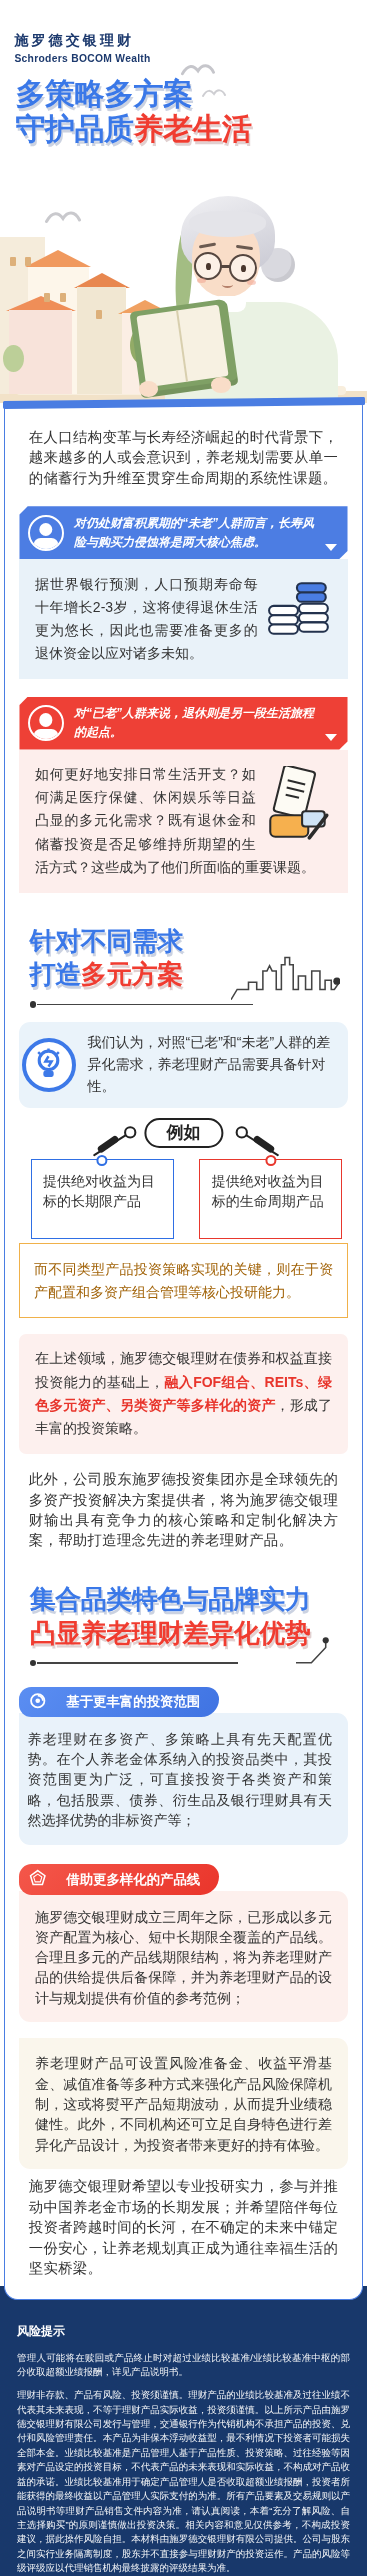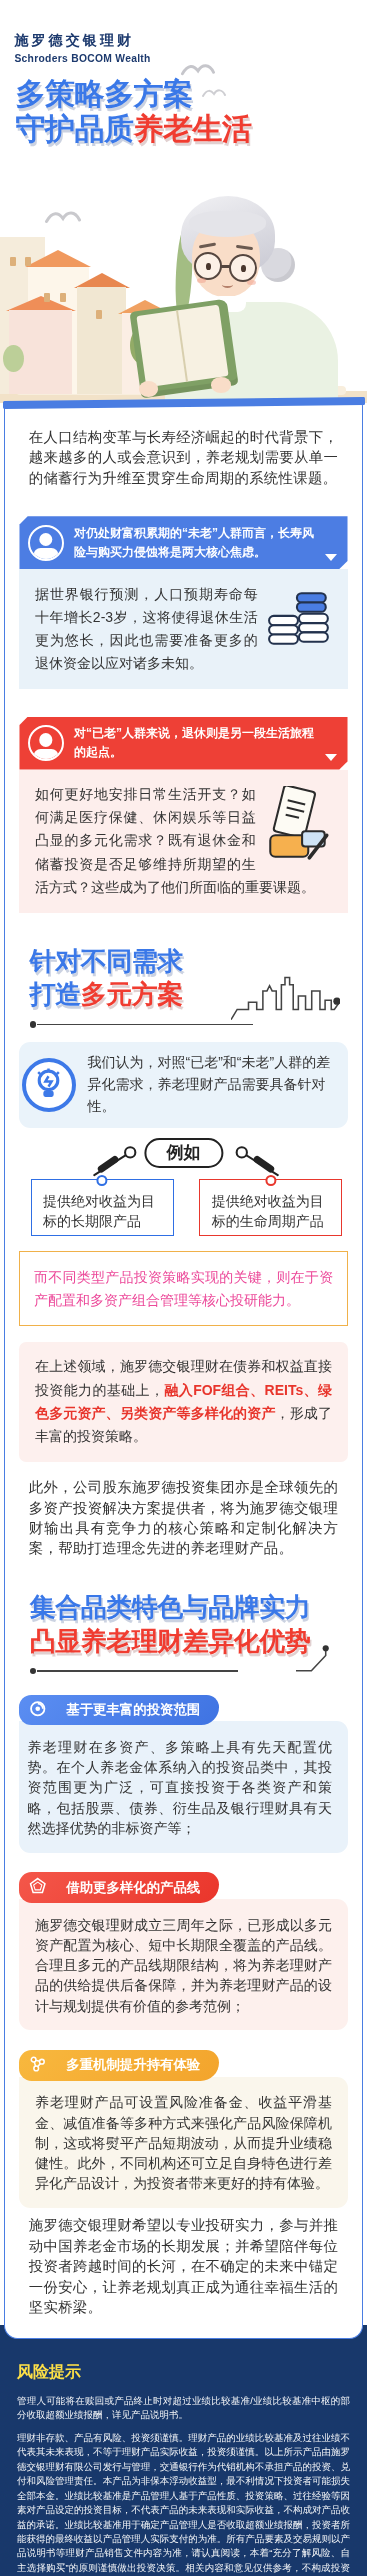--- a/index.html
+++ b/index.html
@@ -81,23 +81,23 @@
     margin:0 4.1px; background:#fff;
     border:1.5px solid #4a7de2; border-top:none;
     border-radius:3.1px 3.1px 13.4px 13.4px;
     padding:24px 14.4px 20.6px;
   }
   .band { position:absolute; left:-2.6px; right:-2.6px; top:-4.1px; height:7.7px; background:#4a7de2; transform:rotate(-.6deg); border-radius:1.5px; }
 
   .para { font-size:14.4px; line-height:1.42; color:#333; margin:0 9.3px; letter-spacing:0.3px; text-align:justify; }
   .em-red { color:#e8352c; font-weight:bold; }
 
-  .banner { position:relative; margin-top:28px; padding:7.2px 29px 7.2px 8.2px; color:#fff; font-weight:bold;
+  .banner { position:relative; margin-top:18px; padding:7.2px 29px 7.2px 8.2px; color:#fff; font-weight:bold;
     font-size:12px; line-height:1.6; display:flex; align-items:center; gap:10.3px;
-    clip-path:polygon(8.2px 0, 100% 0, 100% calc(100% - 8.2px), calc(100% - 8.2px) 100%, 0 100%, 0 8.2px); }
+    clip-path:polygon(8.2px 0, 100% 0, 100% calc(100% - 8.2px), calc(100% - 8.2px) 100%, 0 100%, 0 8.2px);font-style:italic; }
   .banner.blue { background:#4c7de3; }
   .banner.red  { background:#ee4036; }
   .avatar { width:36px; height:36px; border:2.6px solid #fff; border-radius:50%; flex:none; position:relative; overflow:hidden; }
   .avatar::before { content:""; position:absolute; left:50%; top:6.2px; transform:translateX(-50%); width:13.4px; height:13.4px; background:#fff; border-radius:50%; }
   .avatar::after  { content:""; position:absolute; left:50%; top:21.6px; transform:translateX(-50%); width:25px; height:13.4px; background:#fff; border-radius:7.2px 7.2px 0 0; }
   .tri { position:absolute; right:10.3px; bottom:8.2px; width:0; height:0; border-left:6.2px solid transparent; border-right:6.2px solid transparent; border-top:7.7px solid #fff; }
 
   .panel { position:relative; padding:13.4px 15.5px; font-size:14px; line-height:1.66; color:#333; text-align:justify; }
   .panel.pblue { background:#e9f2f9; }
   .panel.ppink { background:#fdeeec; }
@@ -112,44 +112,44 @@
   .deco-sky { position:absolute; right:-3.1px; bottom:4.1px; }
 
   
   .insight { position:relative; margin:13.4px 0 0; background:#eaf3fa; border-radius:11.3px; padding:10.3px 13.4px 10.3px 68px; font-size:14px; line-height:1.55; color:#333; min-height:58px; }
   .bulb { position:absolute; left:2.1px; top:50%; transform:translateY(-50%); width:54px; height:54px; background:#fff; border:4.1px solid #3d79e8; border-radius:50%; display:flex; align-items:center; justify-content:center; }
 
   
   .example { position:relative; margin-top:9.3px; height:109px; }
   .ex-label { position:absolute; left:50%; top:1px; transform:translateX(-50%); border:2.1px solid #222; border-radius:17.5px; background:#fff; padding:1.5px 20.6px; font-size:17px; font-weight:bold; color:#222; z-index:1; }
   .ex-svg { position:absolute; inset:0; }
-  .ex-box { position:absolute; top:42px; width:143px; height:57px; border:1.5px solid; padding:11.3px 11.3px; font-size:14px; line-height:1.45; color:#333; background:#fff; }
+  .ex-box { position:absolute; top:42px; width:143px; height:80px; border:1.5px solid; padding:11.3px 11.3px; font-size:14px; line-height:1.45; color:#333; background:#fff; }
   .ex-box.left  { left:11.3px;  border-color:#2f6fe4; }
   .ex-box.right { right:5.2px; border-color:#e8372d; }
   .ex-box::before { content:""; position:absolute; top:-5.2px; left:50%; transform:translateX(-50%); width:7.2px; height:7.2px; background:#fff; border:2.1px solid; border-radius:50%; border-color:inherit; }
 
-  .goldbox { margin-top:5px; border:1.5px solid #f0b14a; padding:14.4px 13.4px; font-size:14px; line-height:1.6; color:#ec4899; text-align:justify; }
+  .goldbox { margin-top:17px; border:1.5px solid #f0b14a; padding:14.4px 13.4px; font-size:14px; line-height:1.6; color:#a16207; text-align:justify; }
   .panel.strategy { margin-top:15.5px; border-radius:7.2px; background:#fdf0ee; }
 
   
   .feature { margin-top:19.6px; }
   .pill { display:inline-flex; align-items:center; gap:20px; padding:5.2px 18.5px 5.2px 9.3px; border-radius:13.4px 13.4px 19.6px 13.4px; color:#fff; font-weight:bold; font-size:13.4px; position:relative; z-index:1; }
   .pill.blue   { background:linear-gradient(135deg,#5b8ef2,#3f73e2); }
   .pill.redp   { background:linear-gradient(135deg,#f4574a,#ea352b); }
   .pill.yellow { background:linear-gradient(135deg,#f8b83e,#f3a42c); }
   .feature-body { margin-top:-4.1px; padding:15.5px 15.5px 14.4px; font-size:14px; line-height:1.45; color:#333; text-align:justify; border-radius:0 11.3px 11.3px 11.3px; }
   .fb-blue   { background:#e9f2fa;padding-left:8px; }
   .fb-pink   { background:#fdf0ed; }
   .fb-cream  { background:#faf6ec; }
 
   .closing { margin-top:7px; }
 
   
   .footer { flex:1; min-height:216px; background:#18386b; margin-top:-14.4px; padding:37px 17px 0; }
-  .risk-title { color:#fde047; font-size:16px; font-weight:bold; margin-bottom:11.3px; }
+  .risk-title { color:#ffffff; font-size:12px; font-weight:bold; margin-bottom:11.3px; }
   .risk-para  { color:rgba(255,255,255,.96); font-size:9.5px; line-height:1.52; margin-bottom:8.2px; text-align:justify; }
 </style>
 </head>
 <body>
 
 <header class="hero">
   <div class="brand">
     <div class="brand-cn">施罗德交银理财</div>
     <div class="brand-en">Schroders BOCOM Wealth</div>
   </div>
@@ -362,35 +362,20 @@
           <polygon points="17,3 31,13 26,30 8,30 3,13" fill="none" stroke="#fff" stroke-width="3"></polygon>
           <polygon points="17,10 25,15.5 22,25 12,25 9,15.5" fill="none" stroke="#fff" stroke-width="2"></polygon>
         </svg>
       </span>
       <span>借助更多样化的产品线</span>
     </div>
     <div class="feature-body fb-pink">施罗德交银理财成立三周年之际，已形成以多元资产配置为核心、短中长期限全覆盖的产品线。合理且多元的产品线期限结构，将为养老理财产品的供给提供后备保障，并为养老理财产品的设计与规划提供有价值的参考范例；</div>
   </div>
 
   <div class="feature">
-    <div class="pill yellow">
-      <span>
-        <svg width="17.5" height="17.5" viewBox="0 0 34 34">
-          <g stroke="#fff" stroke-width="3" fill="none">
-            <line x1="9" y1="9" x2="25" y2="13"></line>
-              <line x1="25" y1="13" x2="14" y2="26"></line>
-              <line x1="9" y1="9" x2="14" y2="26"></line>
-          </g>
-          <circle cx="9" cy="9" r="4.5" fill="#f3a42c" stroke="#fff" stroke-width="3"></circle>
-          <circle cx="25" cy="13" r="4.5" fill="#f3a42c" stroke="#fff" stroke-width="3"></circle>
-          <circle cx="14" cy="26" r="4.5" fill="#f3a42c" stroke="#fff" stroke-width="3"></circle>
-        </svg>
-      </span>
-      <span>多重机制提升持有体验</span>
-    </div>
     <div class="feature-body fb-cream">养老理财产品可设置风险准备金、收益平滑基金、减值准备等多种方式来强化产品风险保障机制，这或将熨平产品短期波动，从而提升业绩稳健性。此外，不同机构还可立足自身特色进行差异化产品设计，为投资者带来更好的持有体验。</div>
   </div>
 
   <p class="para closing">施罗德交银理财希望以专业投研实力，参与并推动中国养老金市场的长期发展；并希望陪伴每位投资者跨越时间的长河，在不确定的未来中锚定一份安心，让养老规划真正成为通往幸福生活的坚实桥梁。</p>
 </main>
 
 <footer class="footer">
   <div class="risk-title">风险提示</div>
   <p class="risk-para">管理人可能将在赎回或产品终止时对超过业绩比较基准/业绩比较基准中枢的部分收取超额业绩报酬，详见产品说明书。</p>
   <p class="risk-para">理财非存款、产品有风险、投资须谨慎。理财产品的业绩比较基准及过往业绩不代表其未来表现，不等于理财产品实际收益，投资须谨慎。以上所示产品由施罗德交银理财有限公司发行与管理，交通银行作为代销机构不承担产品的投资、兑付和风险管理责任。本产品为非保本浮动收益型，最不利情况下投资者可能损失全部本金。业绩比较基准是产品管理人基于产品性质、投资策略、过往经验等因素对产品设定的投资目标，不代表产品的未来表现和实际收益，不构成对产品收益的承诺。业绩比较基准用于确定产品管理人是否收取超额业绩报酬，投资者所能获得的最终收益以产品管理人实际支付的为准。所有产品要素及交易规则以产品说明书等理财产品销售文件内容为准，请认真阅读，本着“充分了解风险、自主选择购买”的原则谨慎做出投资决策。相关内容和意见仅供参考，不构成投资建议，据此操作风险自担。本材料由施罗德交银理财有限公司提供。公司与股东之间实行业务隔离制度，股东并不直接参与理财财产的投资运作。产品的风险等级评级应以代理销售机构最终披露的评级结果为准。</p>

